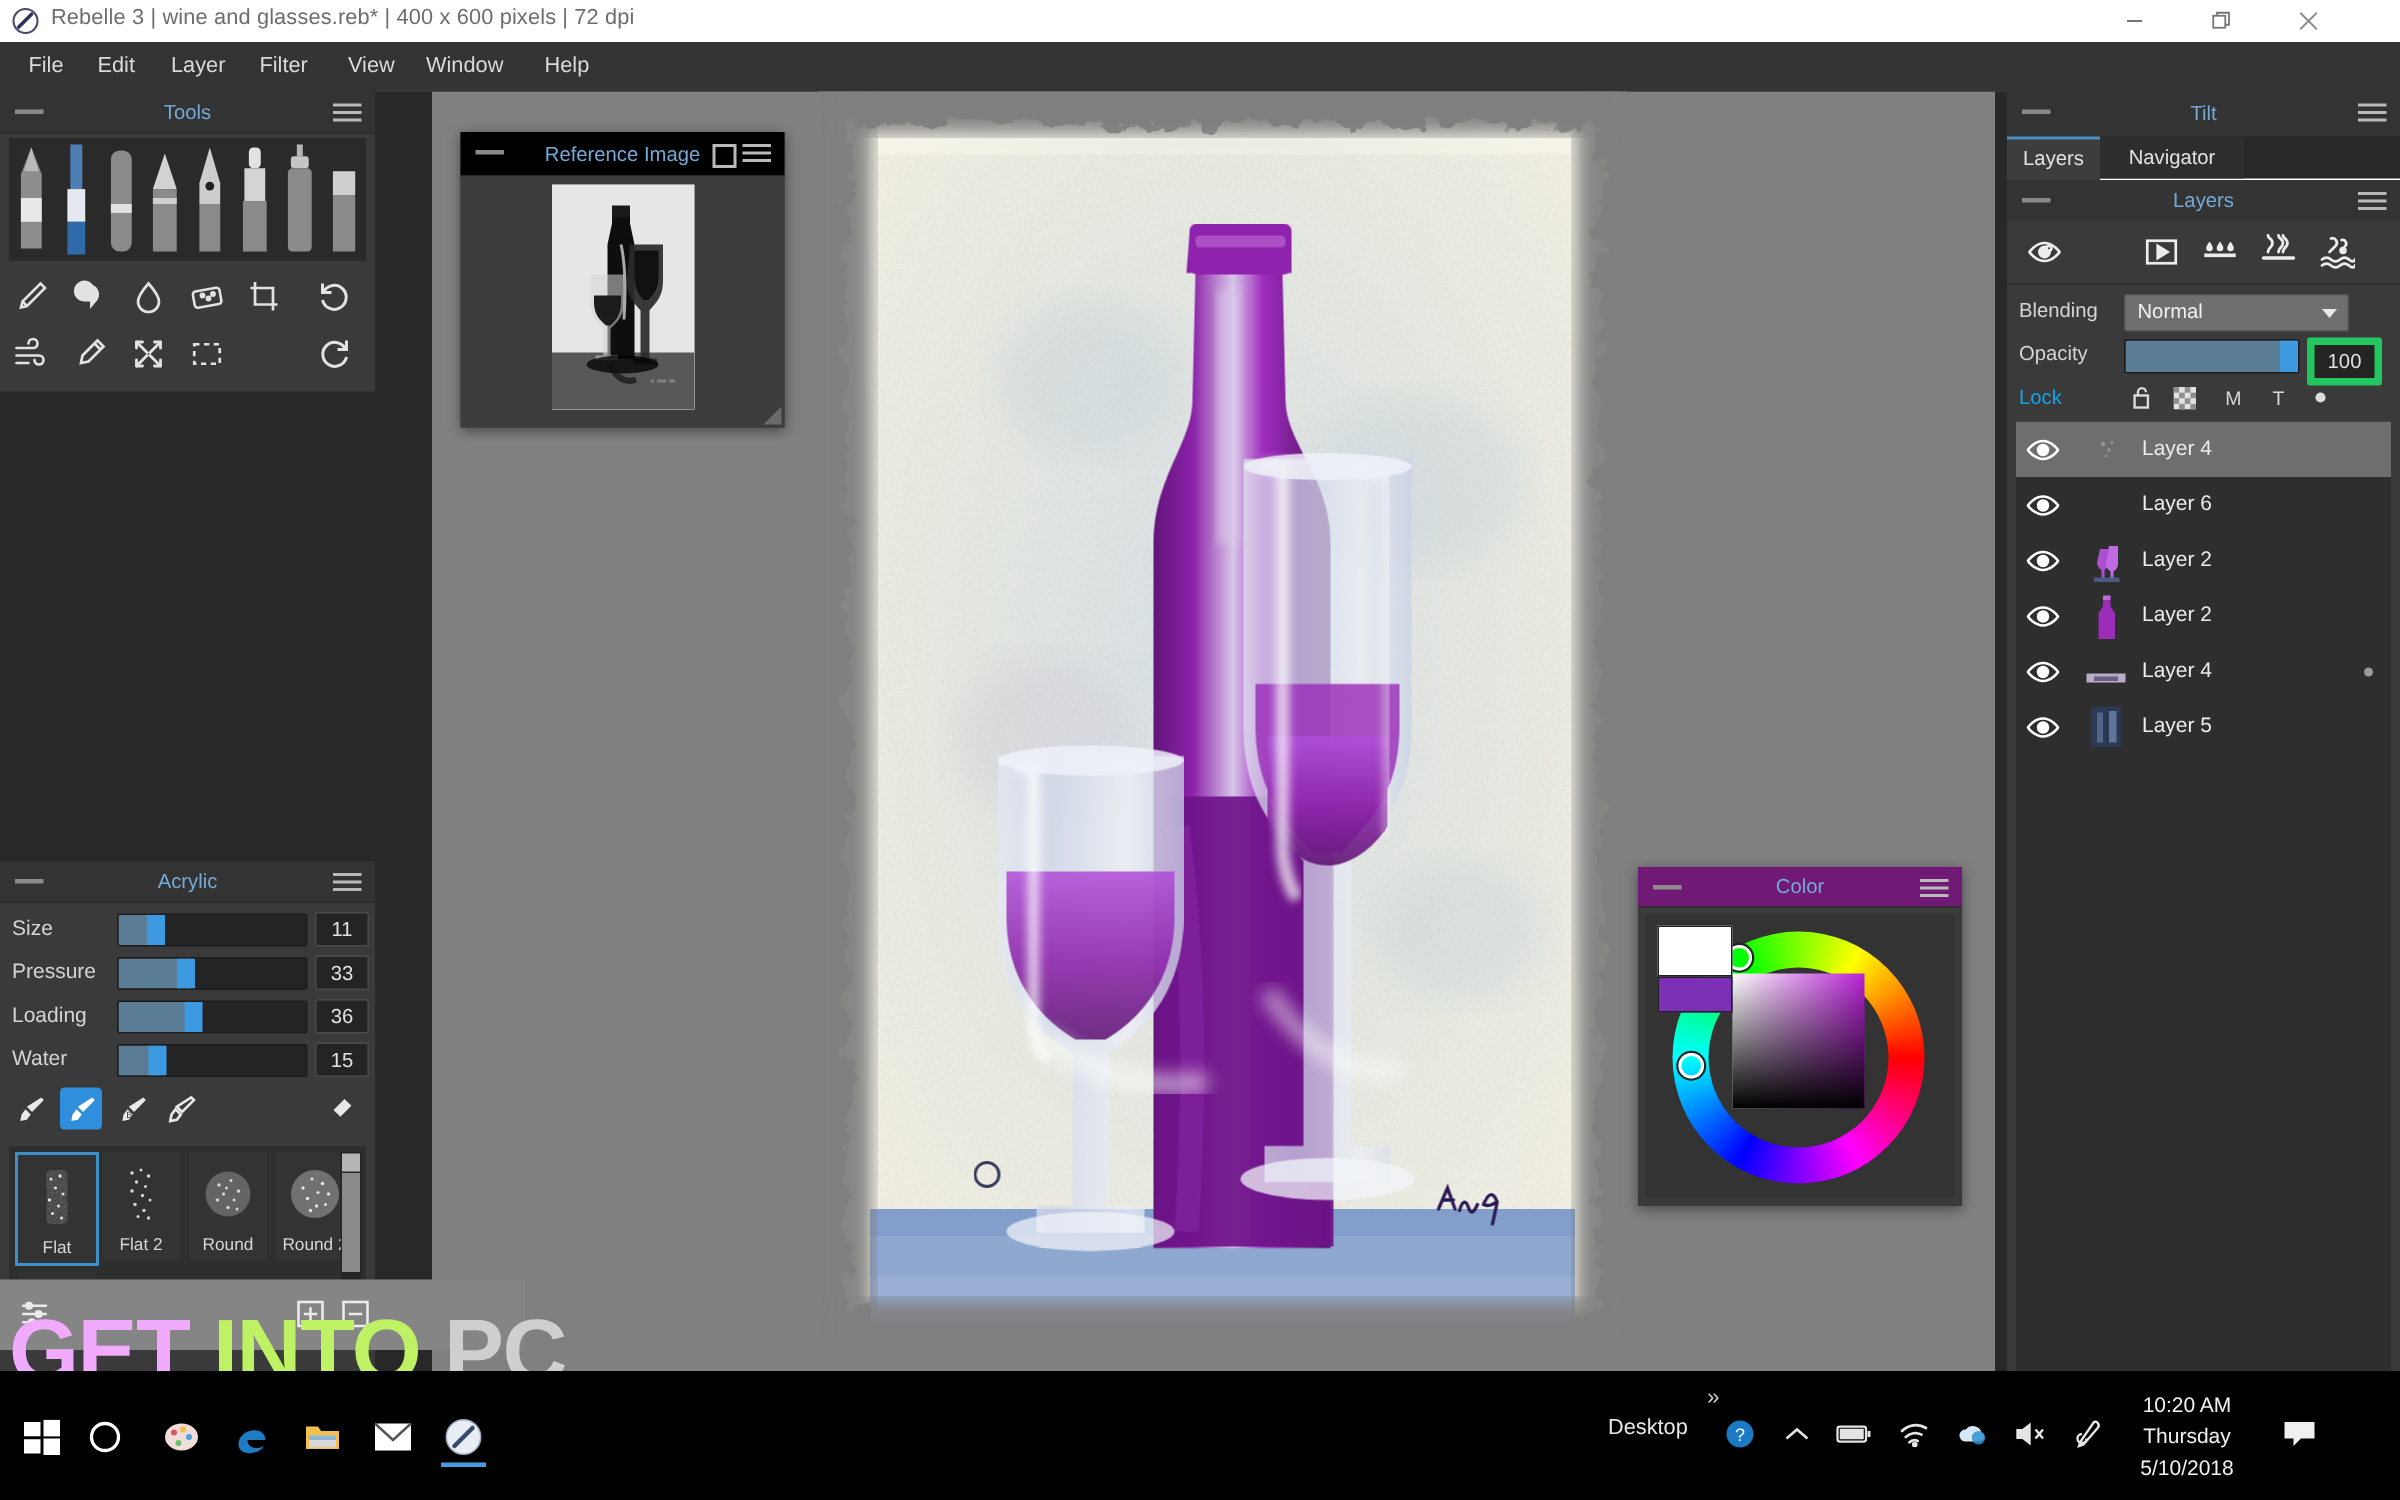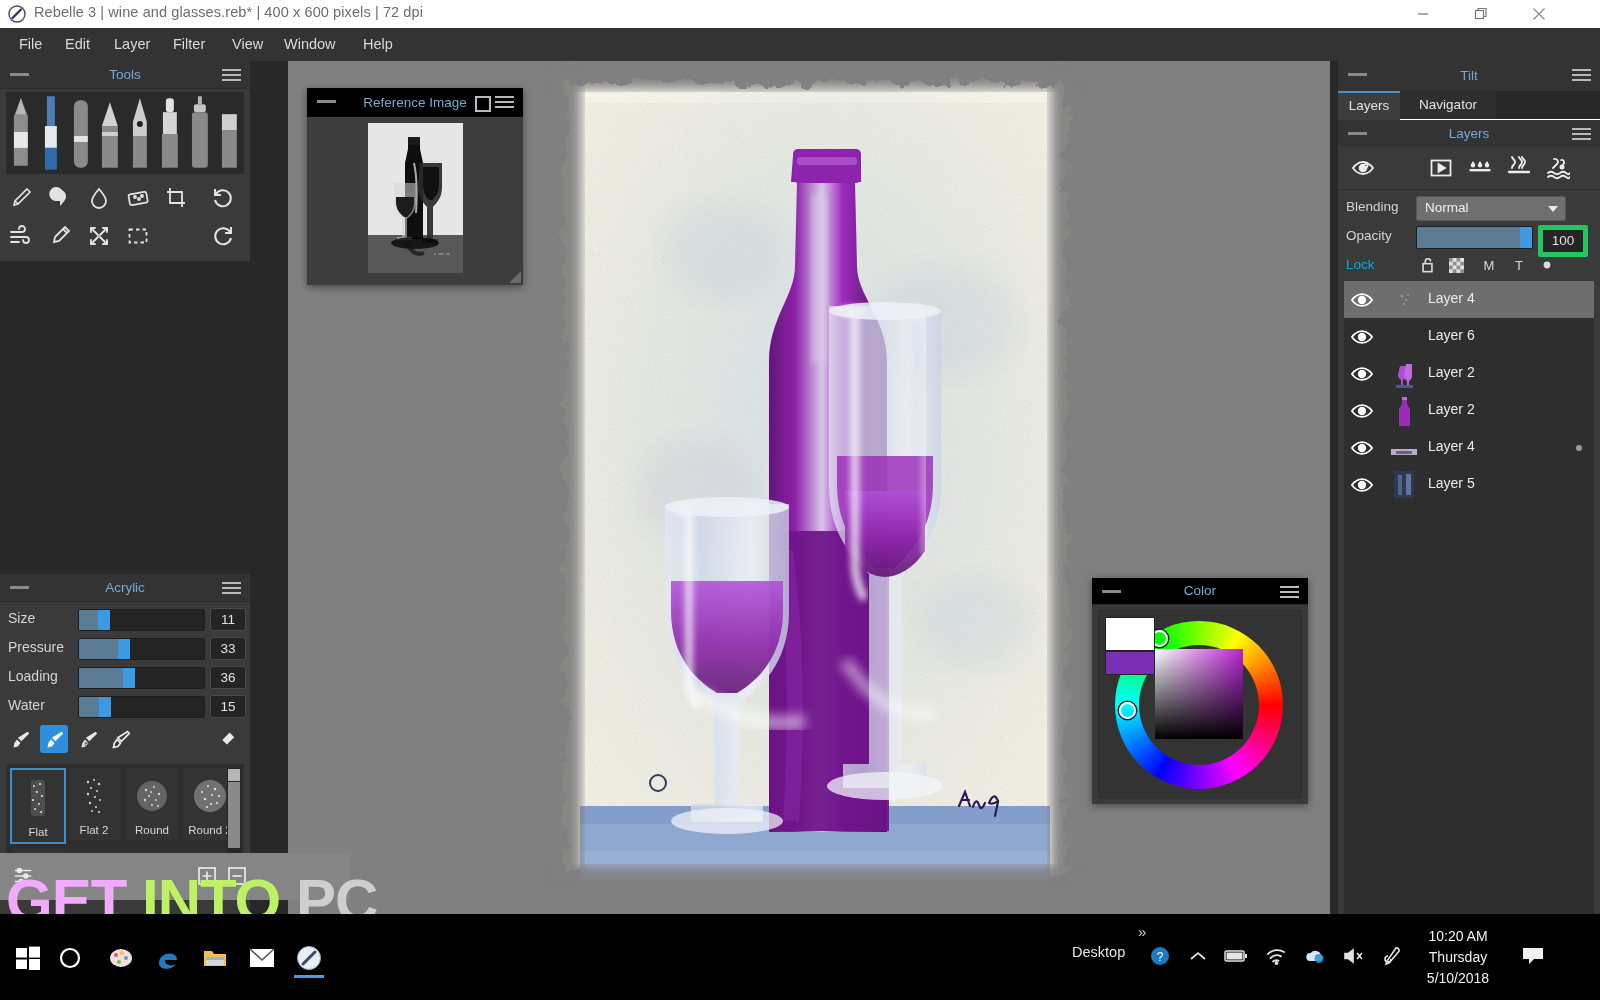--- a/index.html
+++ b/index.html
@@ -80,21 +80,21 @@
   .ref-body{position:absolute;left:0;top:29px;width:216px;height:168px;background:#3d3d3d;}
   .ref-img{position:absolute;left:61px;top:6px;width:95px;height:150px;background:#e9e9e9;overflow:hidden;}
   .ref-resize{position:absolute;right:2px;bottom:2px;width:0;height:0;border-left:12px solid transparent;border-bottom:12px solid #6a6a6a;}
 
   
   #canvas-stage{position:absolute;left:545px;top:61px;width:540px;height:830px;}
   .artwork{position:absolute;left:0;top:0;width:540px;height:830px;}
 
   
   #color-panel{position:absolute;left:1092px;top:578px;width:216px;height:226px;background:#3a3a3a;box-shadow:0 2px 8px rgba(0,0,0,.45);}
-  #color-panel .panel-head{height:26px;background:#000000;}
+  #color-panel .panel-head{height:26px;background:#701a75;}
   #color-panel .ph-title{line-height:26px;}
   .color-body{position:absolute;left:5px;top:31px;width:206px;height:190px;background:#333;}
   .swatch-fg{position:absolute;left:8px;top:8px;width:48px;height:32px;background:#ffffff;border:1px solid #222;cursor:pointer;}
   .swatch-bg{position:absolute;left:8px;top:42px;width:48px;height:22px;background:#7b2fb5;border:1px solid #222;cursor:pointer;}
   .wheel{position:absolute;left:18px;top:12px;width:168px;height:168px;border-radius:50%;
     background:conic-gradient(from 90deg, #ff0000 0deg,#ff00ff 60deg,#0000ff 120deg,#00ffff 180deg,#00ff00 240deg,#ffff00 300deg,#ff0000 360deg);
     cursor:pointer;}
   .wheel-inner{position:absolute;left:24px;top:24px;width:120px;height:120px;border-radius:50%;background:#333;}
   .sq{position:absolute;left:58px;top:40px;width:88px;height:90px;background:
       linear-gradient(to top, #000 0%, rgba(0,0,0,0) 100%),

